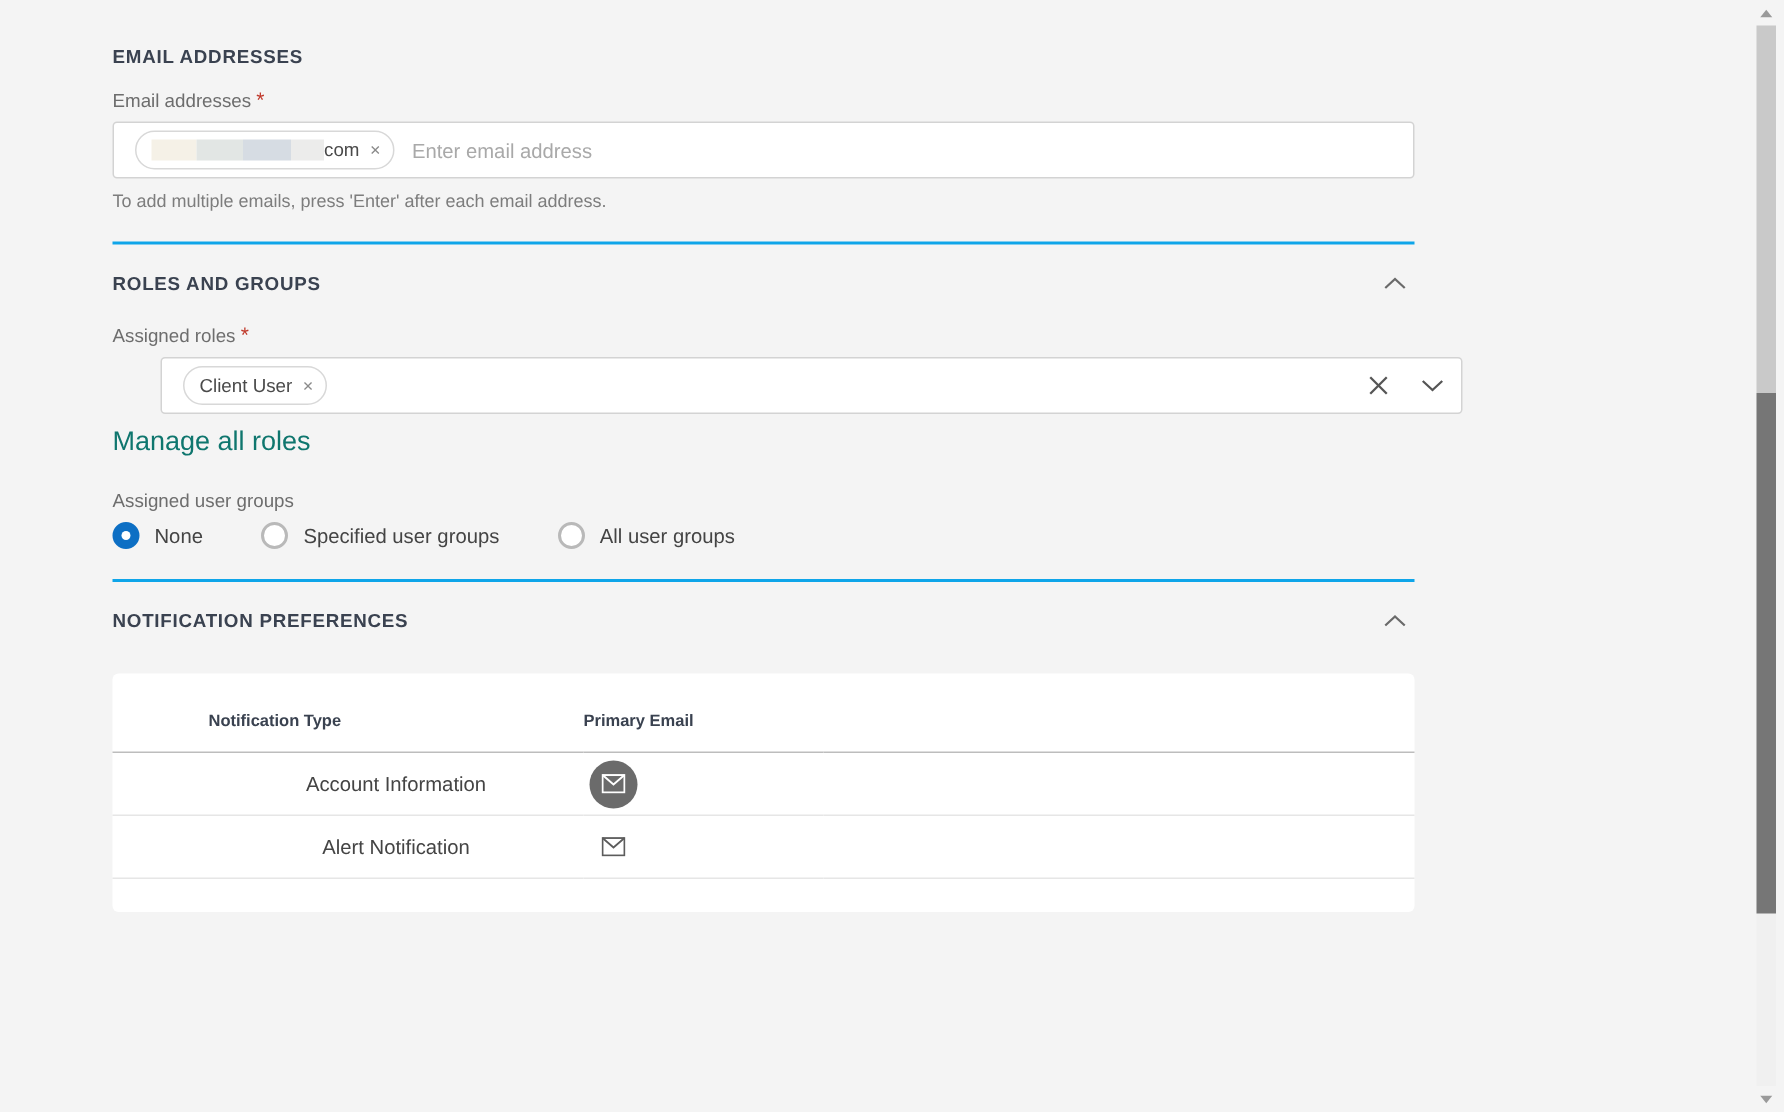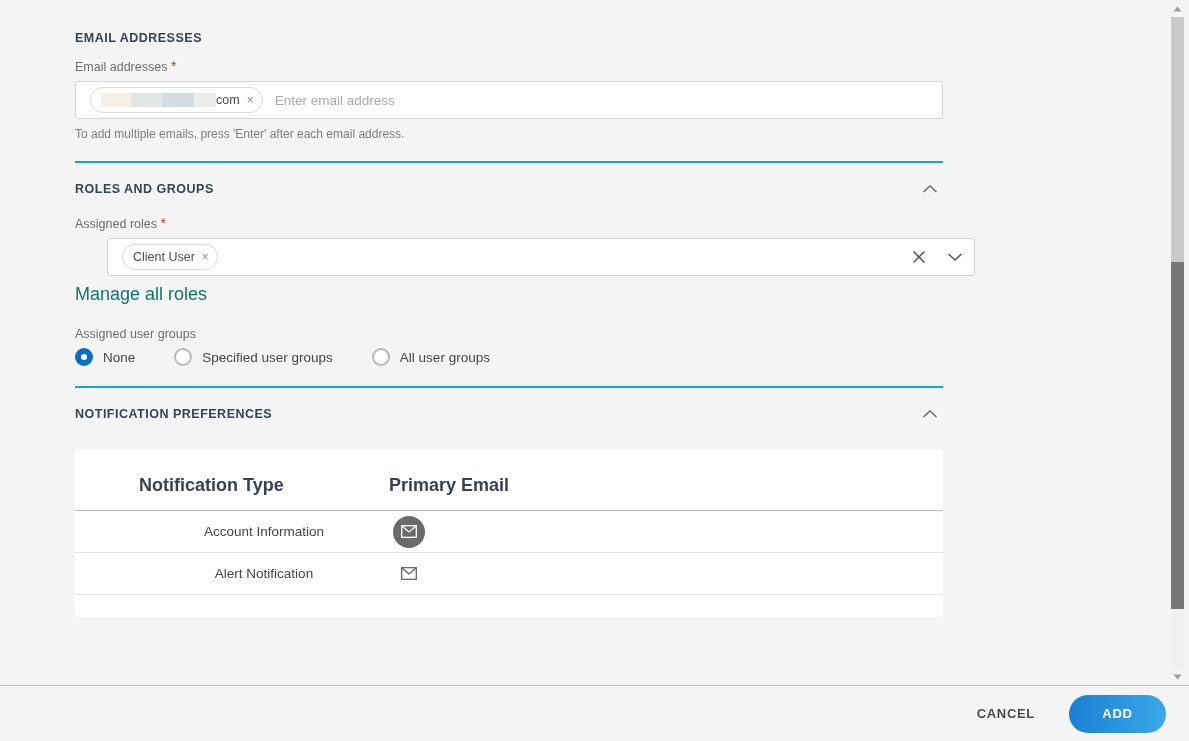--- a/index.html
+++ b/index.html
@@ -166,21 +166,21 @@
   .notif-card {
     width: 868px;
     background: #fff;
     border-radius: 4px;
     margin-top: 12px;
     padding: 18px 0 22px 0;
   }
   .notif-table { width: 100%; border-collapse: collapse; }
   .notif-table th {
     text-align: left;
-    font-size: 18px; font-weight: bold; color: #3a4250;
+    font-size: 11px; font-weight: bold; color: #3a4250;
     padding: 8px 0 14px 0;
     border-bottom: 1px solid #bdbdbd;
   }
   .notif-table th.c1 { padding-left: 64px; width: 314px; }
   .notif-table th.c2 { width: 160px; }
   .notif-table td {
     font-size: 13.5px; color: #444;
     height: 42px;
     border-bottom: 1px solid #e6e6e6;
   }
@@ -393,18 +393,14 @@
         </svg>
       </div>
       <div class="sb-arrow down">
         <svg width="9" height="6" viewBox="0 0 9 6">
           <polygon points="0.5,0.5 8.5,0.5 4.5,5.5" fill="#9a9a9a"></polygon>
         </svg>
       </div>
     </div>
   </div>
 
-  <div class="dlg-footer">
-    <button class="btn-cancel">CANCEL</button>
-    <button class="btn-add">ADD</button>
-  </div>
 
 </div>
 
 </body></html>

